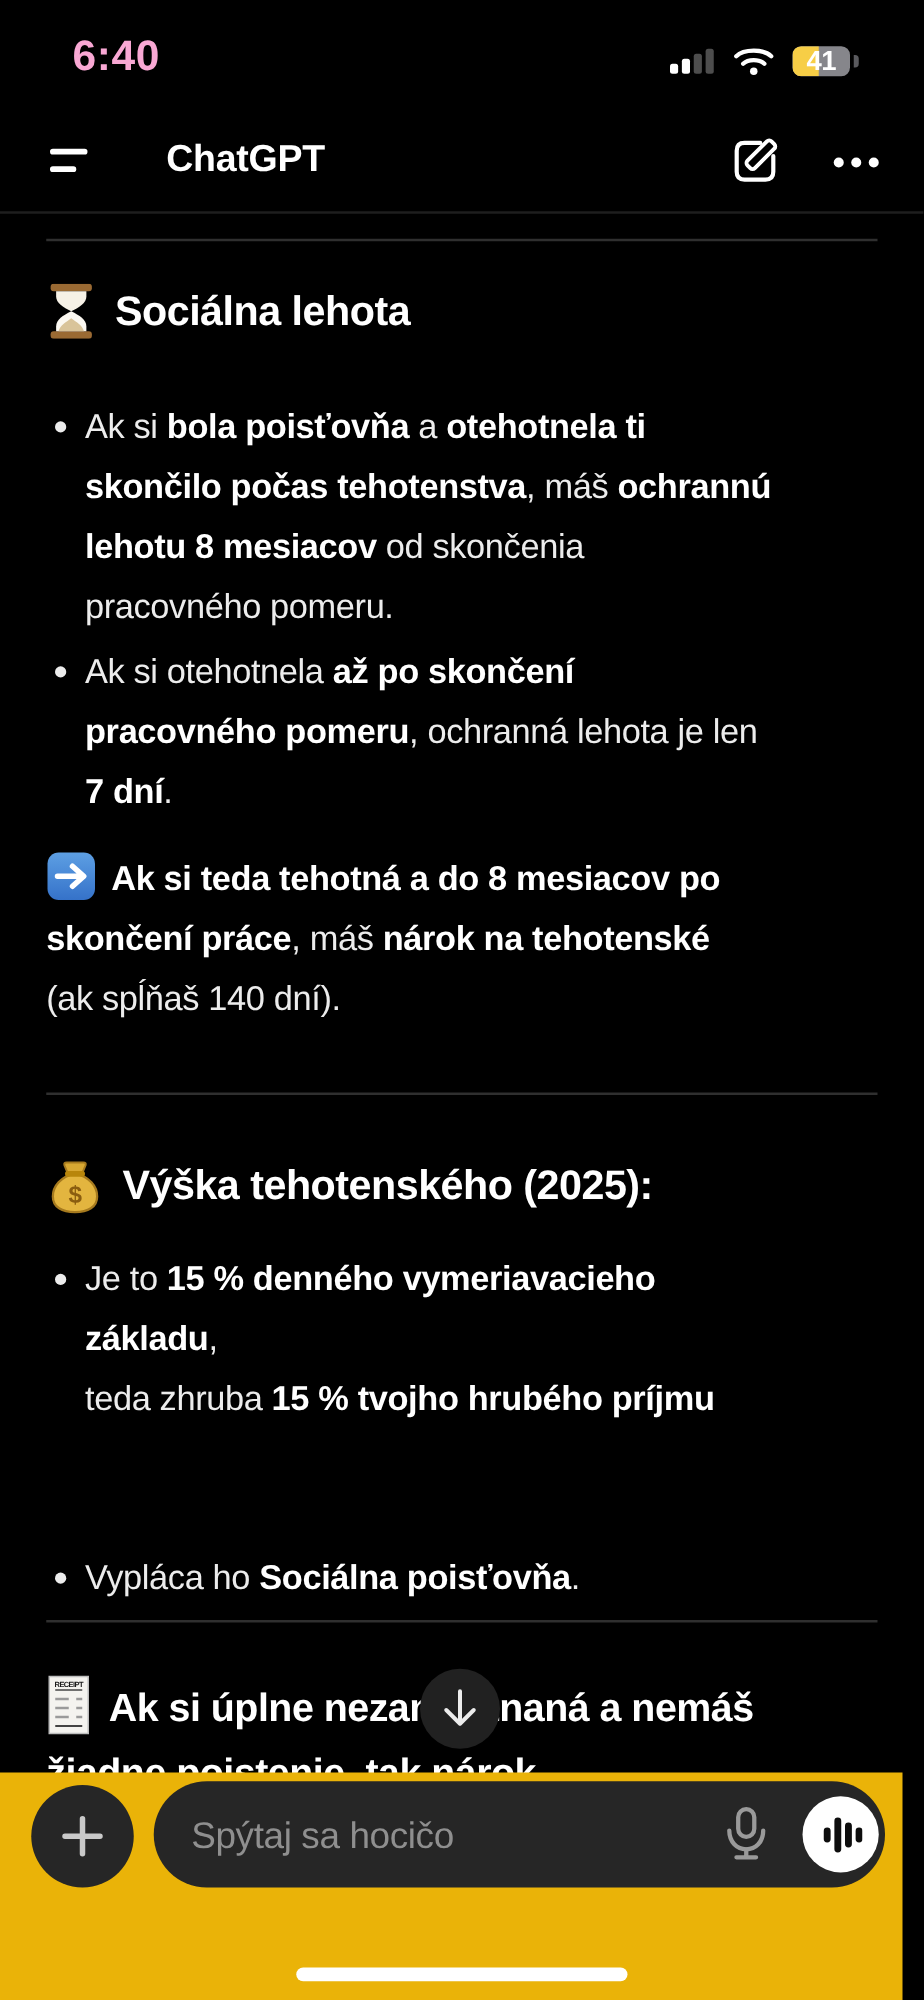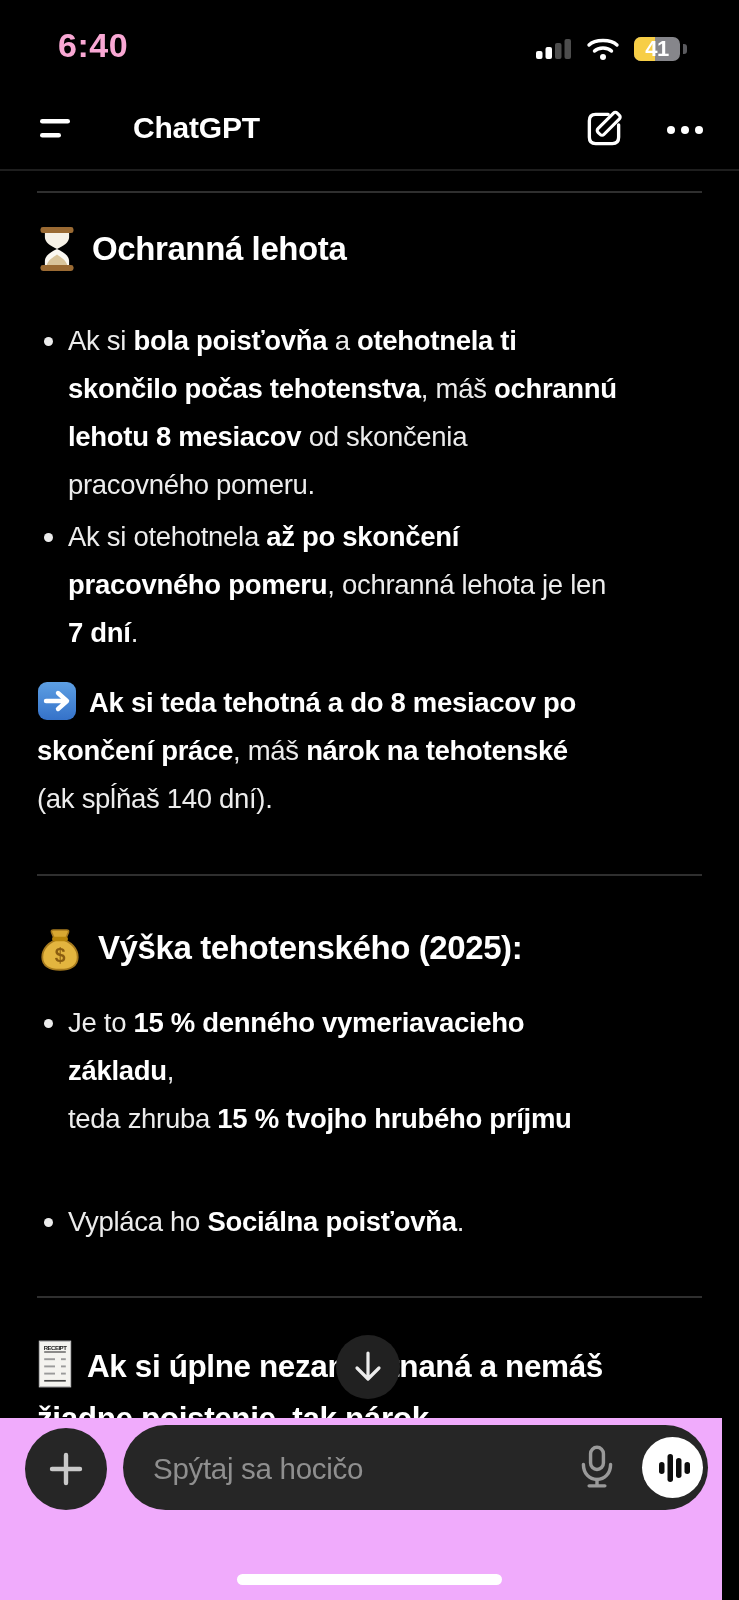--- a/index.html
+++ b/index.html
@@ -36,21 +36,21 @@
   .bdot{flex:none;width:31px;}
   .bdot::before{content:"";display:block;width:9px;height:9px;border-radius:50%;background:#ececec;margin:20px 0 0 7px;}
   .h3para{position:absolute;left:37px;width:685px;font-size:31.5px;line-height:52px;font-weight:700;
           color:#fff;letter-spacing:-.4px;z-index:1;}
   .emoji-inline{display:inline-block;vertical-align:-9px;margin-right:12px;}
   .emoji-inline2{display:inline-block;vertical-align:-11px;margin-right:14px;}
   
   .scrolldown{position:absolute;left:336px;top:1335px;width:64px;height:64px;border-radius:50%;
       background:#212121;border:none;z-index:6;display:flex;align-items:center;justify-content:center;cursor:pointer;}
   
-  .bottom{position:absolute;left:0;top:1418px;width:722px;height:182px;background:#f0abfc;z-index:5;}
+  .bottom{position:absolute;left:0;top:1418px;width:722px;height:182px;background:#eab308;z-index:5;}
   .plus-btn{position:absolute;left:25px;top:10px;width:82px;height:82px;border-radius:50%;
       background:#262626;border:none;display:flex;align-items:center;justify-content:center;cursor:pointer;}
   .pill{position:absolute;left:123px;top:7px;width:585px;height:85px;border-radius:43px;background:#262626;}
   .pill input{position:absolute;left:28px;top:0;height:85px;width:390px;background:transparent;border:none;outline:none;
       font-family:"Liberation Sans",sans-serif;font-size:29.5px;color:#ececec;letter-spacing:-.3px;}
   .pill input::placeholder{color:#8f8f8f;opacity:1;}
   .mic-btn{position:absolute;left:448px;top:19px;width:44px;height:48px;background:none;border:none;cursor:pointer;}
   .voice-btn{position:absolute;left:519px;top:12px;width:61px;height:61px;border-radius:50%;background:#fff;
       border:none;display:flex;align-items:center;justify-content:center;cursor:pointer;}
   .home-ind{position:absolute;left:237px;top:156px;width:265px;height:11px;border-radius:6px;background:#fff;cursor:grab;}
@@ -101,21 +101,21 @@
   <hr class="hr" style="top:191px">
 
   <div class="h3row" style="top:227px">
     <svg width="40" height="44" viewBox="0 0 36 40">
       <rect x="3" y="0" width="30" height="5.5" rx="2.2" fill="#9a6a33"></rect>
       <rect x="3" y="34.5" width="30" height="5.5" rx="2.2" fill="#9a6a33"></rect>
       <path d="M7 5.5 H29 V9 C29 14 24 17 18 20 C12 17 7 14 7 9 Z" fill="#f6f1e6"></path>
       <path d="M18 20 C24 23 29 26 29 31 V34.5 H7 V31 C7 26 12 23 18 20 Z" fill="#fbf8f1"></path>
       <path d="M18 25 C22 28 26 30 27.3 34.5 H8.7 C10 30 14 28 18 25 Z" fill="#d9c49a"></path>
     </svg>
-    <span>Ochranná lehota</span>
+    <span>Sociálna lehota</span>
   </div>
 
   <div class="bullet" style="top:317px">
     <span class="bdot"></span>
     <div class="bullet-text">
       <span>Ak si </span><b>bola poisťovňa</b><span> a </span><b>otehotnela ti</b><br>
       <b>skončilo počas tehotenstva</b><span>, máš </span><b>ochrannú</b><br>
       <b>lehotu 8 mesiacov</b><span> od skončenia</span><br>
       <span>pracovného pomeru.</span>
     </div>
@@ -159,21 +159,21 @@
 
   <div class="bullet" style="top:999px">
     <span class="bdot"></span>
     <div class="bullet-text">
       <span>Je to </span><b>15 % denného vymeriavacieho</b><br>
       <b>základu</b><span>,</span><br>
       <span>teda zhruba </span><b>15 % tvojho hrubého príjmu</b><br>
     </div>
   </div>
 
-  <div class="bullet" style="top:1198px">
+  <div class="bullet" style="top:1238px">
     <span class="bdot"></span>
     <div class="bullet-text">
       <span>Vypláca ho </span><b>Sociálna poisťovňa</b><span>.</span>
     </div>
   </div>
 
   <hr class="hr" style="top:1296px">
 
   <div class="h3para" style="top:1340px">
     <svg class="emoji-inline2" width="36" height="48" viewBox="0 0 30 40">

